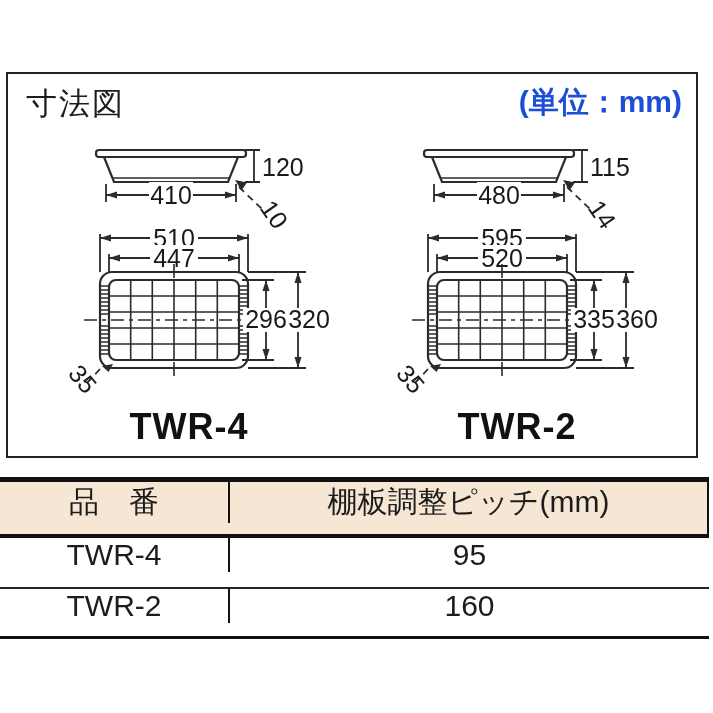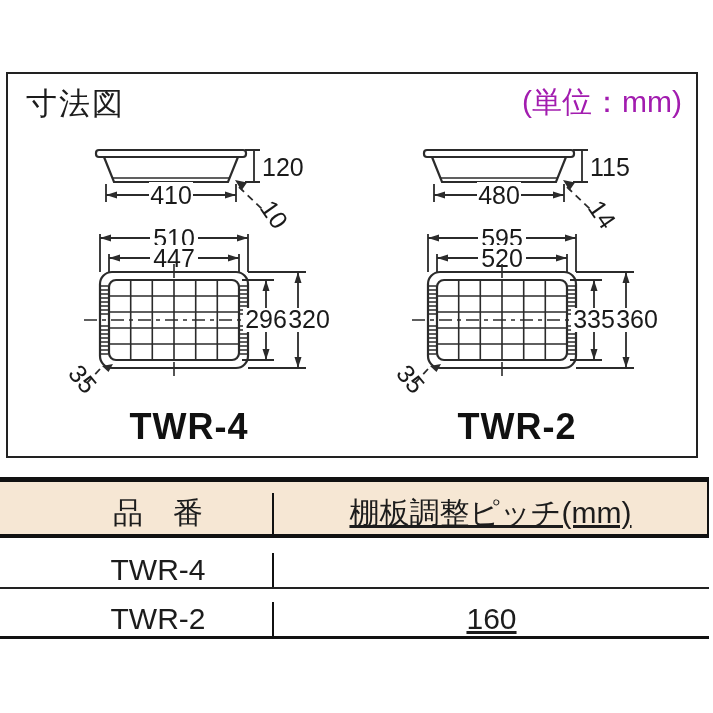--- a/index.html
+++ b/index.html
@@ -11,53 +11,53 @@
   
   .frame{
     position:absolute;left:6px;top:72px;width:692px;height:386px;
     border:2.5px solid #222;background:#fff;box-sizing:border-box;
   }
   .diagram-title{
     position:absolute;left:18px;top:9px;font-size:31px;letter-spacing:2px;
     font-weight:500;color:#1c1c1c;font-family:Liberation Mono, monospace;
   }
   .unit-note{
-    position:absolute;right:14px;top:8px;font-size:30px;color:#a21caf;
+    position:absolute;right:14px;top:8px;font-size:30px;color:#1d4ed8;font-weight:bold;
   }
   svg.drawing{position:absolute;top:70px;width:320px;height:272px;overflow:visible;}
   #drawing-left{left:54px;}
   #drawing-right{left:382px;}
   svg.drawing text{
     font-family:"Liberation Sans","DejaVu Sans",sans-serif;
     font-size:25px;fill:#1a1a1a;
   }
   .model-label{
     position:absolute;width:250px;top:332px;text-align:center;
     font-size:36px;font-weight:bold;letter-spacing:1px;color:#111;
   }
   #label-left{left:56px;}
   #label-right{left:384px;}
   
   .spec-table{
     position:absolute;left:0;top:477px;width:709px;
     border-top:5px solid #111;box-sizing:border-box;
   }
-  .t-row{display:flex;width:100%;box-sizing:border-box;align-items:flex-end;padding-left:44px;}
+  .t-row{display:flex;width:100%;box-sizing:border-box;align-items:flex-start;}
   .t-head{
     height:56px;background:#f6e7d4;border-bottom:4px solid #111;
     border-right:2.5px solid #111;
   }
   .t-data1{height:51px;border-bottom:2px solid #222;background:#fff;}
   .t-data2{height:50px;border-bottom:3px solid #111;background:#fff;}
   .t-cell{
     display:flex;align-items:center;justify-content:center;
     font-size:30px;color:#1c1c1c;box-sizing:border-box;
   }
   .t-col1{flex:0 0 230px;border-right:2.5px solid #111;}
-  .t-col2{flex:1;text-decoration:underline;}
+  .t-col2{flex:1;}
   .shape{stroke:#2b2b2b;stroke-width:2.2;fill:none;}
   .shapef{stroke:#2b2b2b;stroke-width:2.2;fill:#fff;}
   .thin{stroke:#2b2b2b;stroke-width:1.6;fill:none;}
   .dim{stroke:#2b2b2b;stroke-width:1.8;fill:none;}
   .dash{stroke:#2b2b2b;stroke-width:1.8;fill:none;stroke-dasharray:7 5;}
   .cline{stroke:#2b2b2b;stroke-width:1.5;fill:none;stroke-dasharray:13 5 4 5;}
   .arr{fill:#2b2b2b;stroke:none;}
   .mask{fill:#ffffff;stroke:none;}
 </style>
 </head>
@@ -176,18 +176,19 @@
   <div id="label-right" class="model-label">TWR-2</div>
 </div>
 
 <div class="spec-table">
   <div class="t-row t-head">
     <div class="t-cell t-col1">品　番</div>
     <div class="t-cell t-col2">棚板調整ピッチ(mm)</div>
   </div>
   <div class="t-row t-data1">
     <div class="t-cell t-col1">TWR-4</div>
+    <div class="t-cell t-col2">95</div>
   </div>
   <div class="t-row t-data2">
     <div class="t-cell t-col1">TWR-2</div>
     <div class="t-cell t-col2">160</div>
   </div>
 </div>
 
 </body></html>

